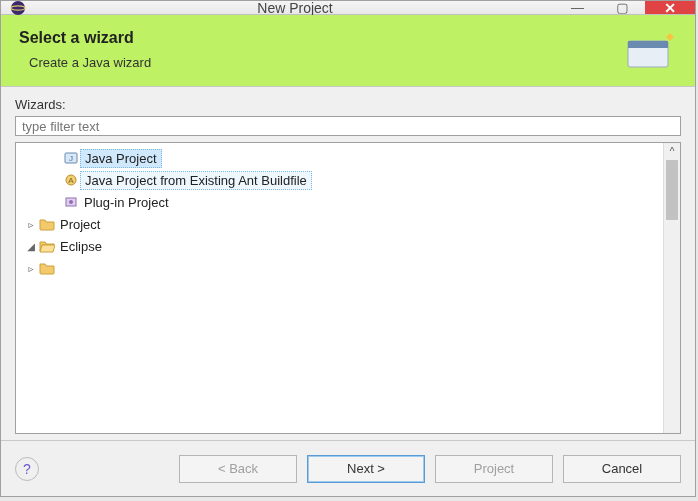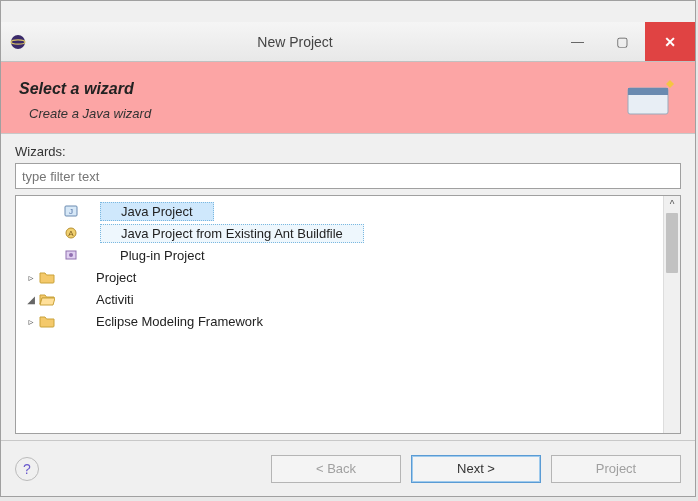--- a/index.html
+++ b/index.html
@@ -1,54 +1,54 @@
 <!DOCTYPE html>
 <html><head>
 <meta charset="utf-8">
 <style>
 * { box-sizing: border-box; margin: 0; padding: 0; font-family: "Segoe UI", Tahoma, sans-serif; }
 body { background: #e8e8e8; width: 698px; height: 501px; overflow: hidden; }
 
 .window { width: 696px; height: 497px; background: #f0f0f0; border: 1px solid #a0a0a0; display: flex; flex-direction: column; }
 
-.titlebar { height: 40px; background: linear-gradient(#f5f5f5,#e8e8e8); display: flex; align-items: center; border-bottom: 1px solid #c0c0c0; margin-top: 21px; }
+.titlebar { height: 14px; background: linear-gradient(#f5f5f5,#e8e8e8); display: flex; align-items: center; border-bottom: 1px solid #c0c0c0; }
 .titlebar .app-icon { width: 22px; height: 22px; margin: 0 6px; display:flex; align-items:center; justify-content:center;}
 .titlebar .title { flex: 1; text-align: center; font-size: 14px; color: #444; }
 .titlebar .win-btns { display: flex; height: 100%; }
 .titlebar .win-btn { width: 45px; display: flex; align-items: center; justify-content: center; font-size: 13px; color: #555; }
 .titlebar .win-btn.close { background: #e04343; color: #fff; width: 50px; font-size: 14px; font-weight: bold; }
 
-.header { background: #fca5a5; padding: 14px 18px 12px 18px; border-bottom: 1px solid #c8c8c8; display:flex; align-items:flex-end;font-style:italic; }
+.header { background: #bef264; padding: 14px 18px 12px 18px; border-bottom: 1px solid #c8c8c8; display:flex; align-items:flex-start; }
 .header-text { flex:1; }
 .header h1 { font-size: 16px; font-weight: bold; color: #222; margin-bottom: 8px; }
 .header .desc { font-size: 13px; color: #333; padding-left: 10px; }
 .header .banner { width: 55px; height: 45px; margin-left: 10px; }
 
 .body { flex: 1; padding: 10px 14px 6px 14px; display: flex; flex-direction: column; }
 .wiz-label { font-size: 13px; color: #333; margin-bottom: 4px; }
-.filter { width: 100%; height: 26px; border: 1px solid #a0a0a0; padding: 2px 6px; font-size: 13px; color: #888; background:#fff; margin-bottom: 6px; }
+.filter { width: 100%; height: 20px; border: 1px solid #a0a0a0; padding: 2px 6px; font-size: 13px; color: #888; background:#fff; margin-bottom: 6px; }
 .tree-wrap { flex:1; border: 1px solid #a0a0a0; background: #fff; display:flex; }
 .tree { flex:1; padding: 4px 2px; font-size: 13px; color: #222; overflow:hidden; }
 .tree-scroll { width: 17px; background: #f0f0f0; border-left:1px solid #ddd; position:relative; }
 .tree-scroll .up { position:absolute; top:0; left:0; right:0; height:17px; text-align:center; font-size:10px; color:#555; line-height:17px;}
 .tree-scroll .thumb { position:absolute; top:17px; left:2px; right:2px; height:60px; background:#c2c2c2; border-radius:1px;}
 
 .tree-item { display: flex; align-items: center; height: 22px; padding-left: 6px; cursor:default; }
 .tree-item .exp { width: 14px; font-size: 10px; color: #666; text-align:center; }
 .tree-item .icon { width: 18px; display:flex; align-items:center; justify-content:center; }
-.tree-item .label { padding: 1px 20px; margin-left: 20px; }
+.tree-item .label { padding: 1px 4px; }
 .tree-item.selected .label { background: #cfe8fc; border: 1px dotted #7ab8e0; }
 .tree-item.highlight .label { border: 1px dotted #7ab8e0; background:#eef7fd;text-align:right; }
 .indent1 { padding-left: 20px; }
 .indent2 { padding-left: 40px; }
 
 .footer { height: 56px; border-top: 1px solid #c8c8c8; display: flex; align-items: center; padding: 0 14px; gap: 10px; background:#f0f0f0;}
 .help { width: 24px; height:24px; border:1px solid #bbb; border-radius:50%; display:flex; align-items:center; justify-content:center; color:#6a5acd; font-size:14px; }
 .spacer { flex:1; }
-.btn { width: 130px; height: 28px; background: #f4f4f4; border: 1px solid #b5b5b5; font-size: 13px; color: #333; display:flex; align-items:center; justify-content:center; }
+.btn { width: 118px; height: 28px; background: #f4f4f4; border: 1px solid #b5b5b5; font-size: 13px; color: #333; display:flex; align-items:center; justify-content:center; }
 .btn.disabled { color: #a0a0a0; }
 .btn.focus { border: 1px solid #5a9bd4; box-shadow: 0 0 0 1px #9ecaed inset; }
 
 svg { display:block; }
 </style>
 </head>
 <body>
 
 <div class="window">
 
@@ -126,40 +126,40 @@
             <span class="label">Project</span>
           </div>
           <div class="tree-item ">
             <span class="exp">◢</span>
             <span class="icon">
               <svg width="16" height="14">
                 <path d="M1 3h5l1.5 2H15v1H3l-2 6z" fill="#f4c96b" stroke="#c9a23a"></path>
                 <path d="M3 6h13l-2 7H1z" fill="#ffe09a" stroke="#c9a23a"></path>
               </svg>
             </span>
-            <span class="label">Activiti</span>
+            <span class="label">Eclipse</span>
           </div>
           <div class="tree-item ">
             <span class="exp">▹</span>
             <span class="icon">
               <svg width="16" height="14">
                 <path d="M1 3h5l1.5 2H15v7a1 1 0 0 1-1 1H2a1 1 0 0 1-1-1z" fill="#f4c96b" stroke="#c9a23a"></path>
               </svg>
             </span>
-            <span class="label">Eclipse Modeling Framework</span>
           </div>
         </div>
       <div class="tree-scroll">
         <div class="up">^</div>
         <div class="thumb"></div>
       </div>
     </div>
   </div>
 
   <div class="footer">
     <div class="help">?</div>
     <div class="spacer"></div>
     <div class="btn disabled">&lt; Back</div>
     <div class="btn focus">Next &gt;</div>
     <div class="btn disabled">Project</div>
+    <div class="btn">Cancel</div>
   </div>
 
 </div>
 
 </body></html>

